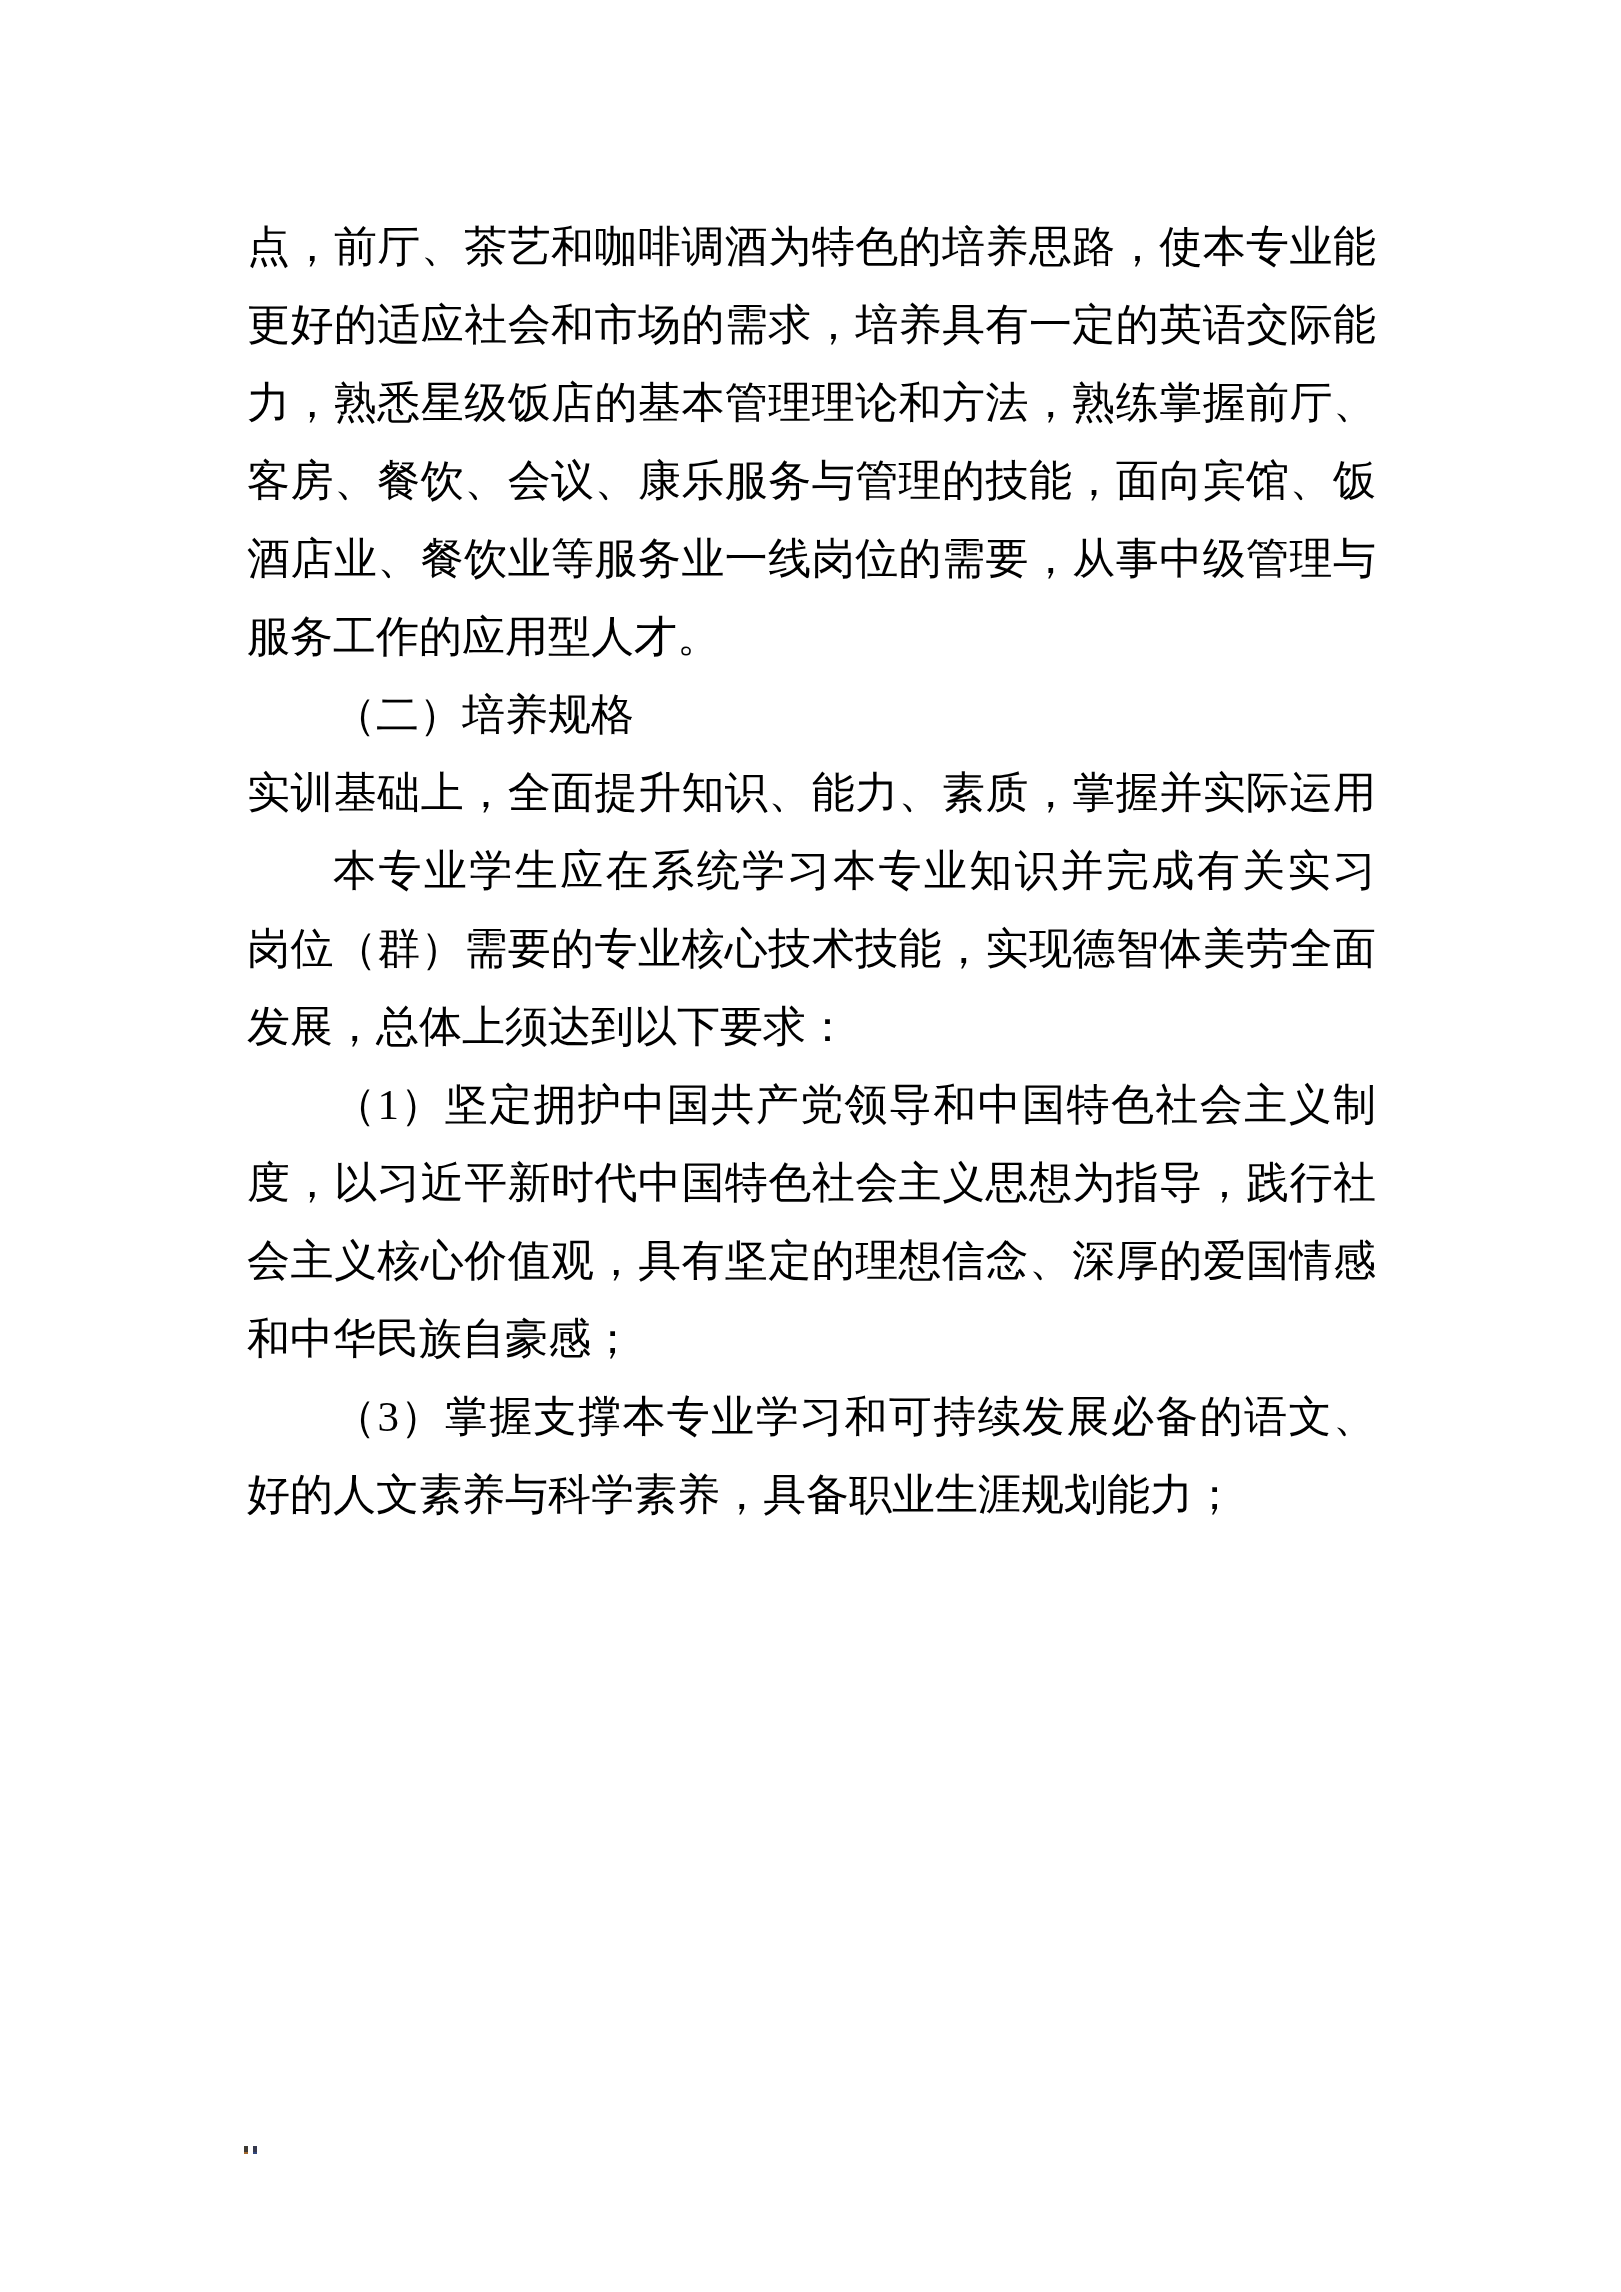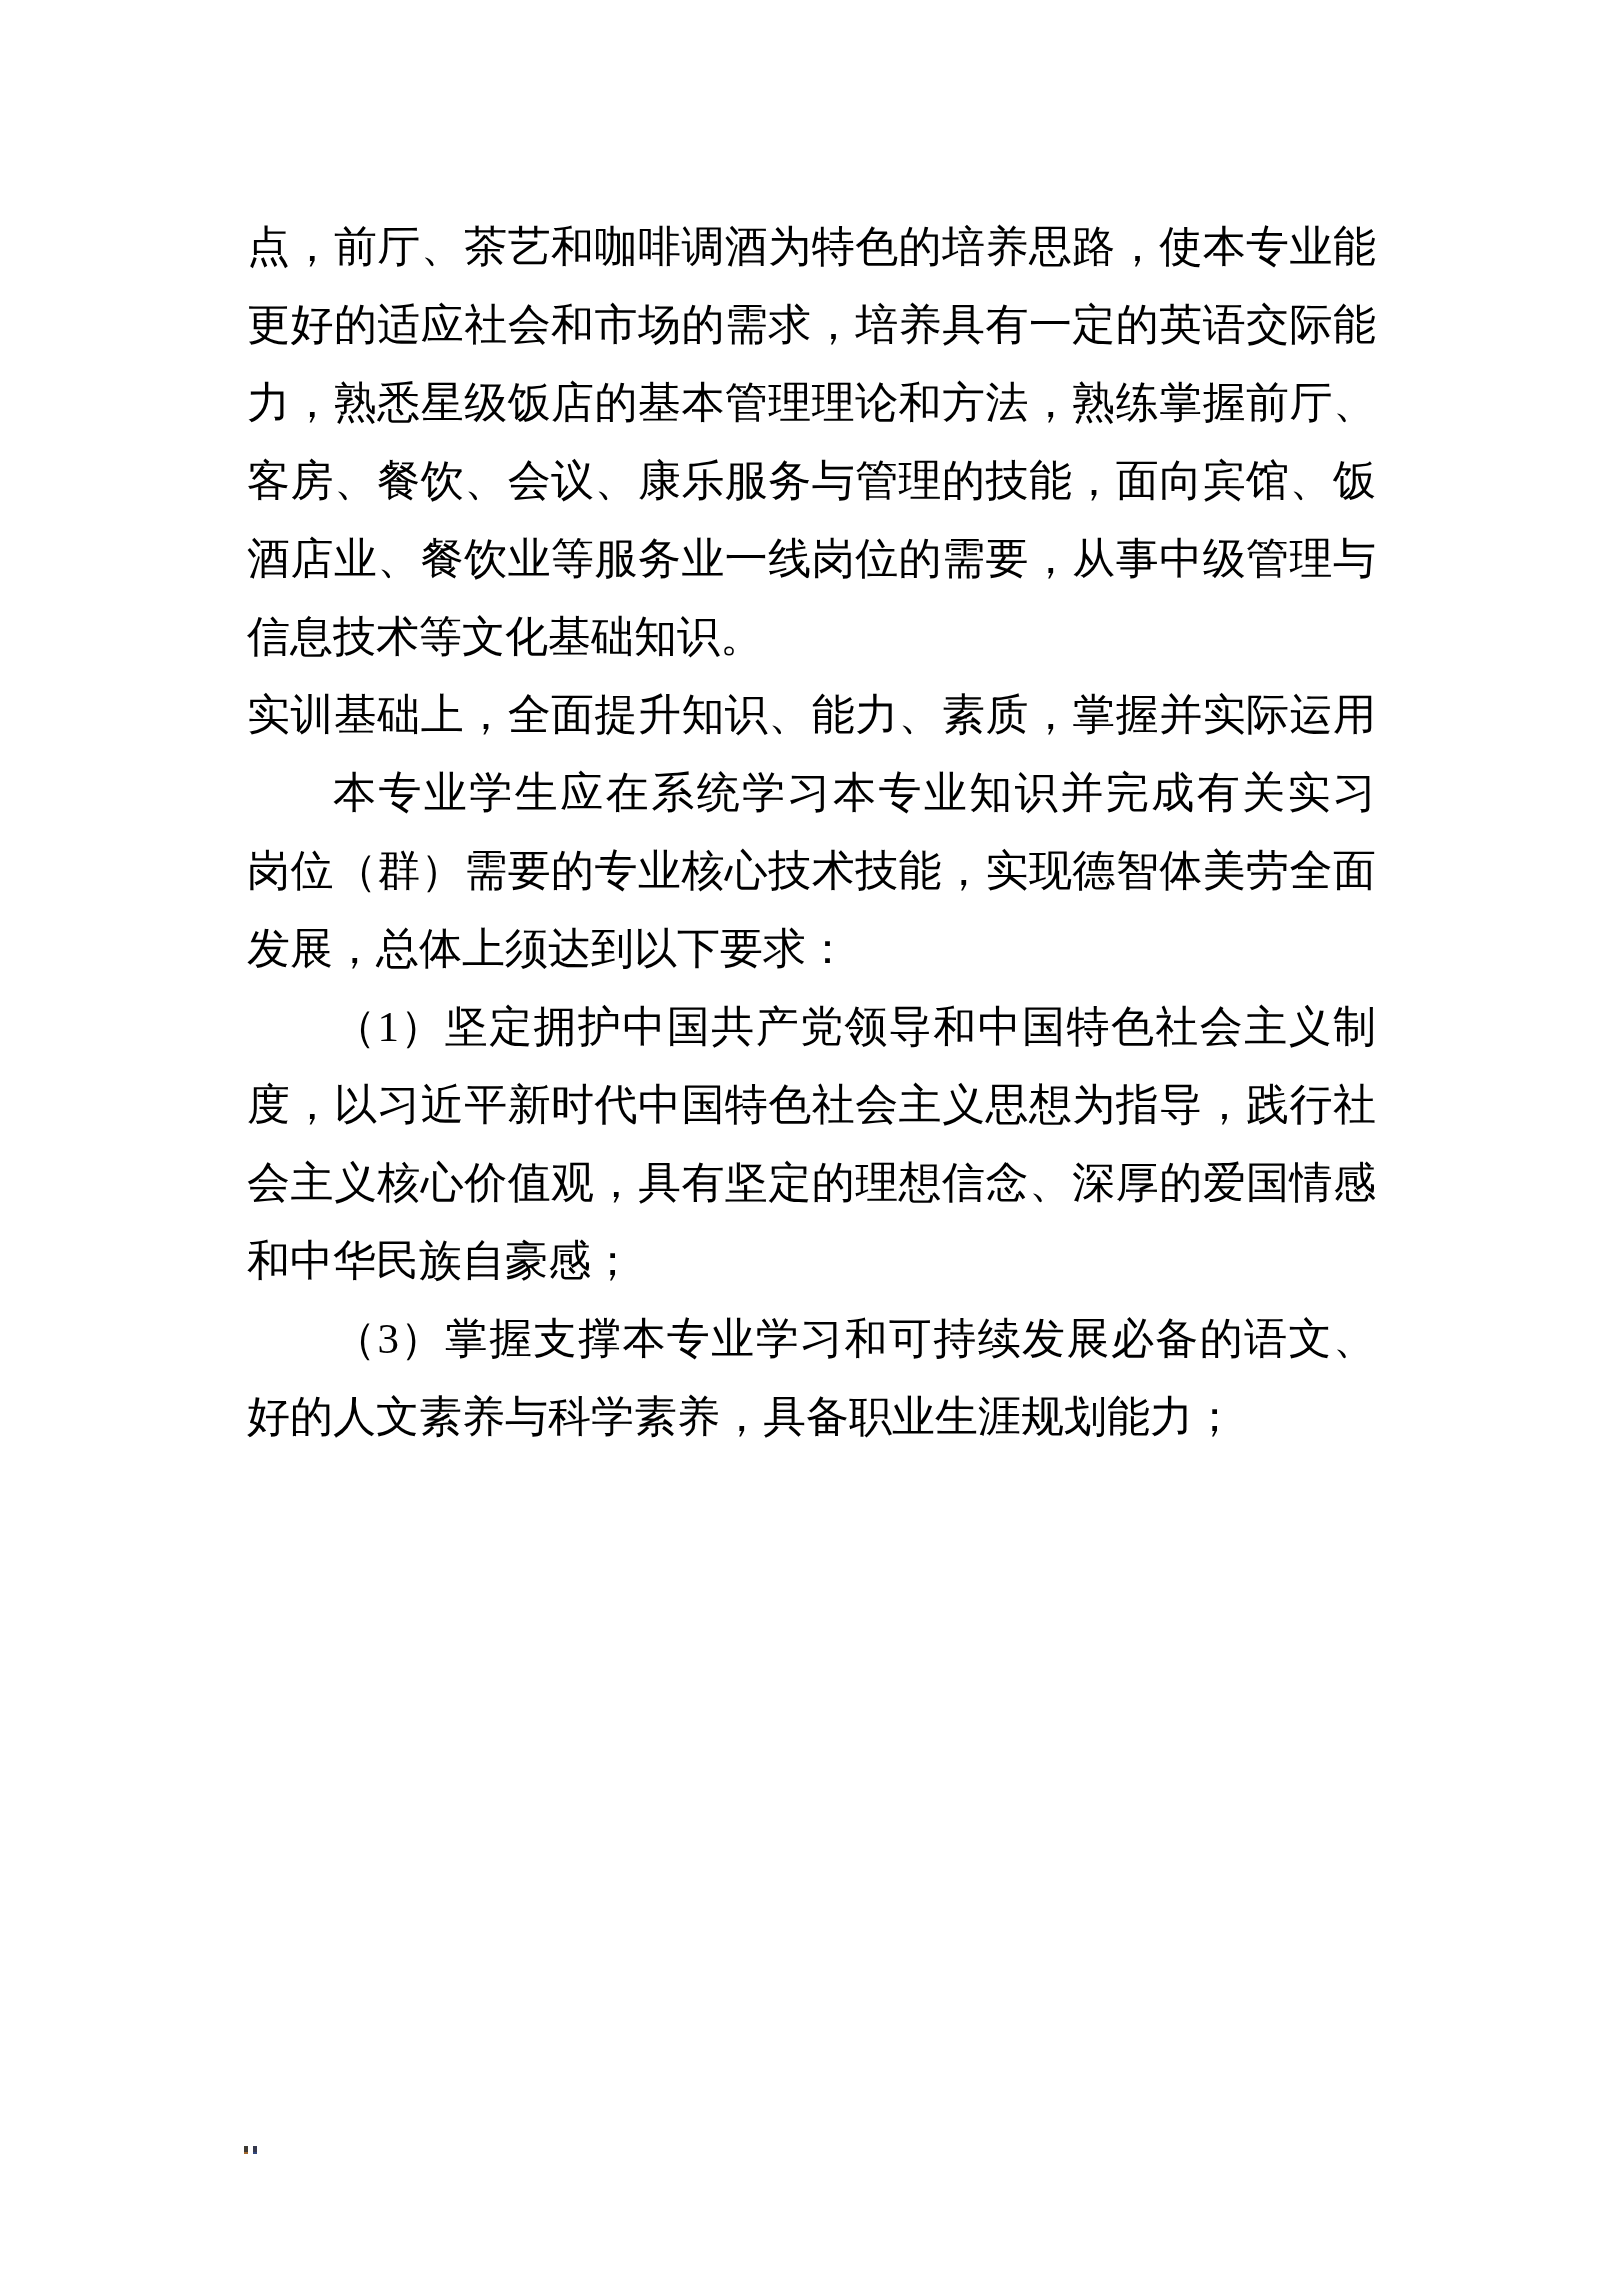--- a/index.html
+++ b/index.html
@@ -80,21 +80,24 @@
 <body>
 
 <div class="page">
   <div class="doc-body">
       <div class="para">
         <div class="line just">点，前厅、茶艺和咖啡调酒为特色的培养思路，使本专业能</div>
         <div class="line just">更好的适应社会和市场的需求，培养具有一定的英语交际能</div>
         <div class="line just">力，熟悉星级饭店的基本管理理论和方法，熟练掌握前厅、</div>
         <div class="line just">客房、餐饮、会议、康乐服务与管理的技能，面向宾馆、饭</div>
         <div class="line just">酒店业、餐饮业等服务业一线岗位的需要，从事中级管理与</div>
-        <div class="line">信息技术等文化基础知识。</div>
+        <div class="line">服务工作的应用型人才。</div>
+      </div>
+      <div class="para">
+        <div class="line indent">（二）培养规格</div>
       </div>
       <div class="para">
         <div class="line just">实训基础上，全面提升知识、能力、素质，掌握并实际运用</div>
         <div class="line just indent">本专业学生应在系统学习本专业知识并完成有关实习</div>
         <div class="line just">岗位（群）需要的专业核心技术技能，实现德智体美劳全面</div>
         <div class="line">发展，总体上须达到以下要求：</div>
       </div>
       <div class="para">
         <div class="line just indent">（1）坚定拥护中国共产党领导和中国特色社会主义制</div>
         <div class="line just">度，以习近平新时代中国特色社会主义思想为指导，践行社</div>

